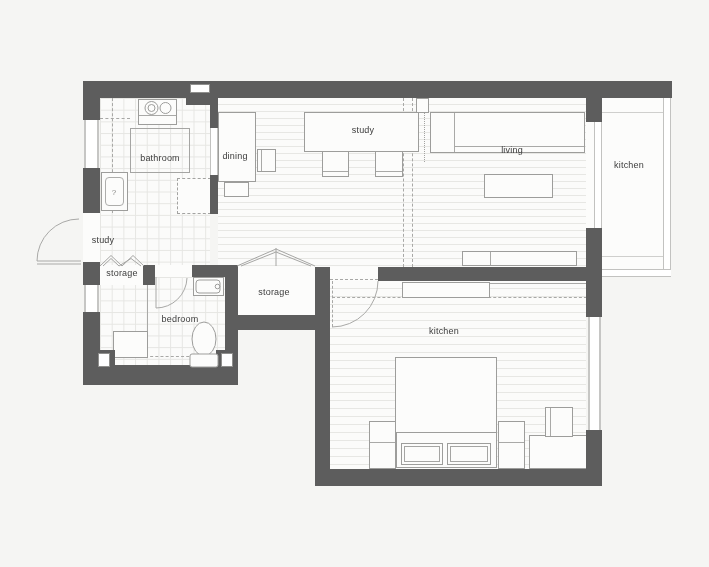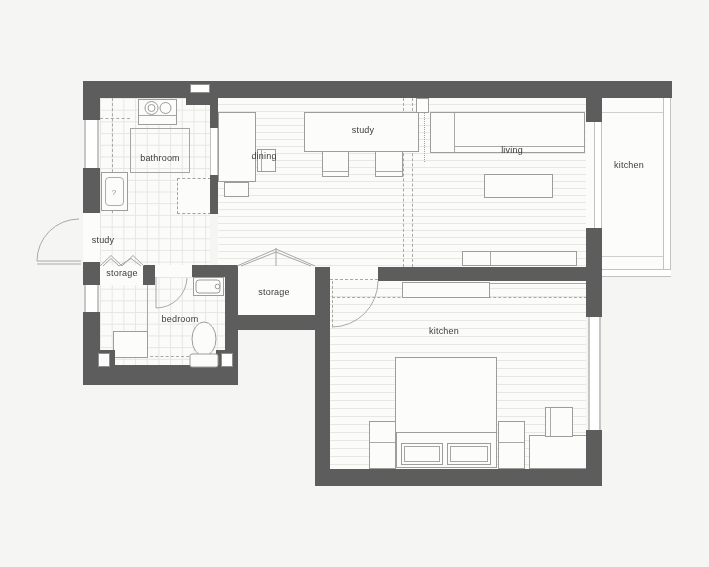--- a/index.html
+++ b/index.html
@@ -177,21 +177,21 @@
       <circle cx="217.5" cy="286.5" r="2.3"></circle>
     </g>
 
     <g stroke="#9d9d9b" stroke-width="1" fill="#fcfcfb">
       <ellipse cx="204" cy="339" rx="12" ry="17"></ellipse>
       <rect x="190" y="354" width="28" height="13" rx="2"></rect>
     </g>
   </svg>
 
   <div class="lbl" style="left:160px;top:158px;">bathroom</div>
-  <div class="lbl" style="left:235px;top:156px;margin-left:29px;">dining</div>
+  <div class="lbl" style="left:235px;top:156px;">dining</div>
   <div class="lbl" style="left:363px;top:130px;">study</div>
   <div class="lbl" style="left:512px;top:150px;">living</div>
   <div class="lbl" style="left:629px;top:165px;">kitchen</div>
   <div class="lbl" style="left:103px;top:240px;">study</div>
   <div class="lbl" style="left:122px;top:273px;">storage</div>
   <div class="lbl" style="left:274px;top:292px;">storage</div>
   <div class="lbl" style="left:180px;top:319px;">bedroom</div>
   <div class="lbl" style="left:444px;top:331px;">kitchen</div>
 
 </div>

